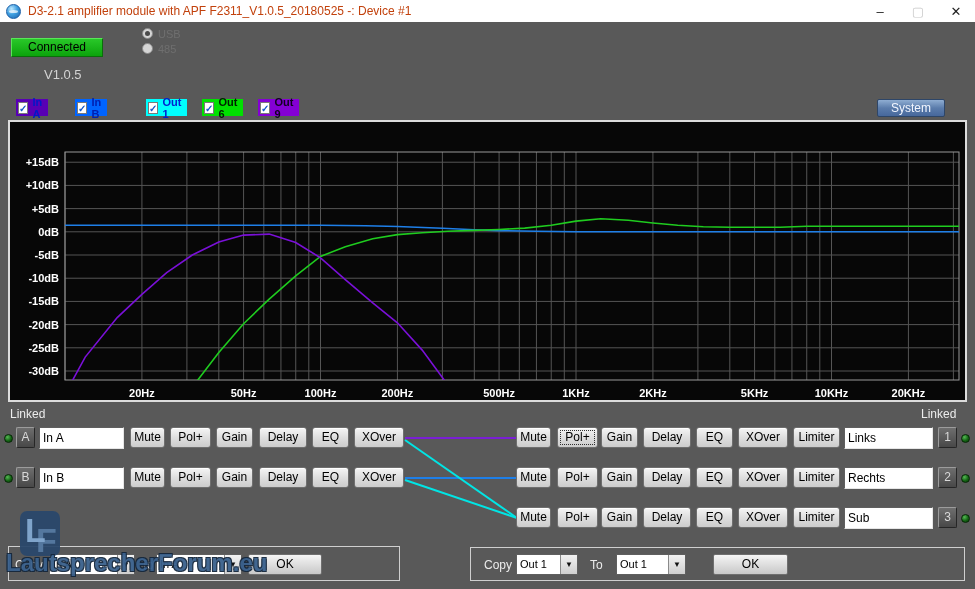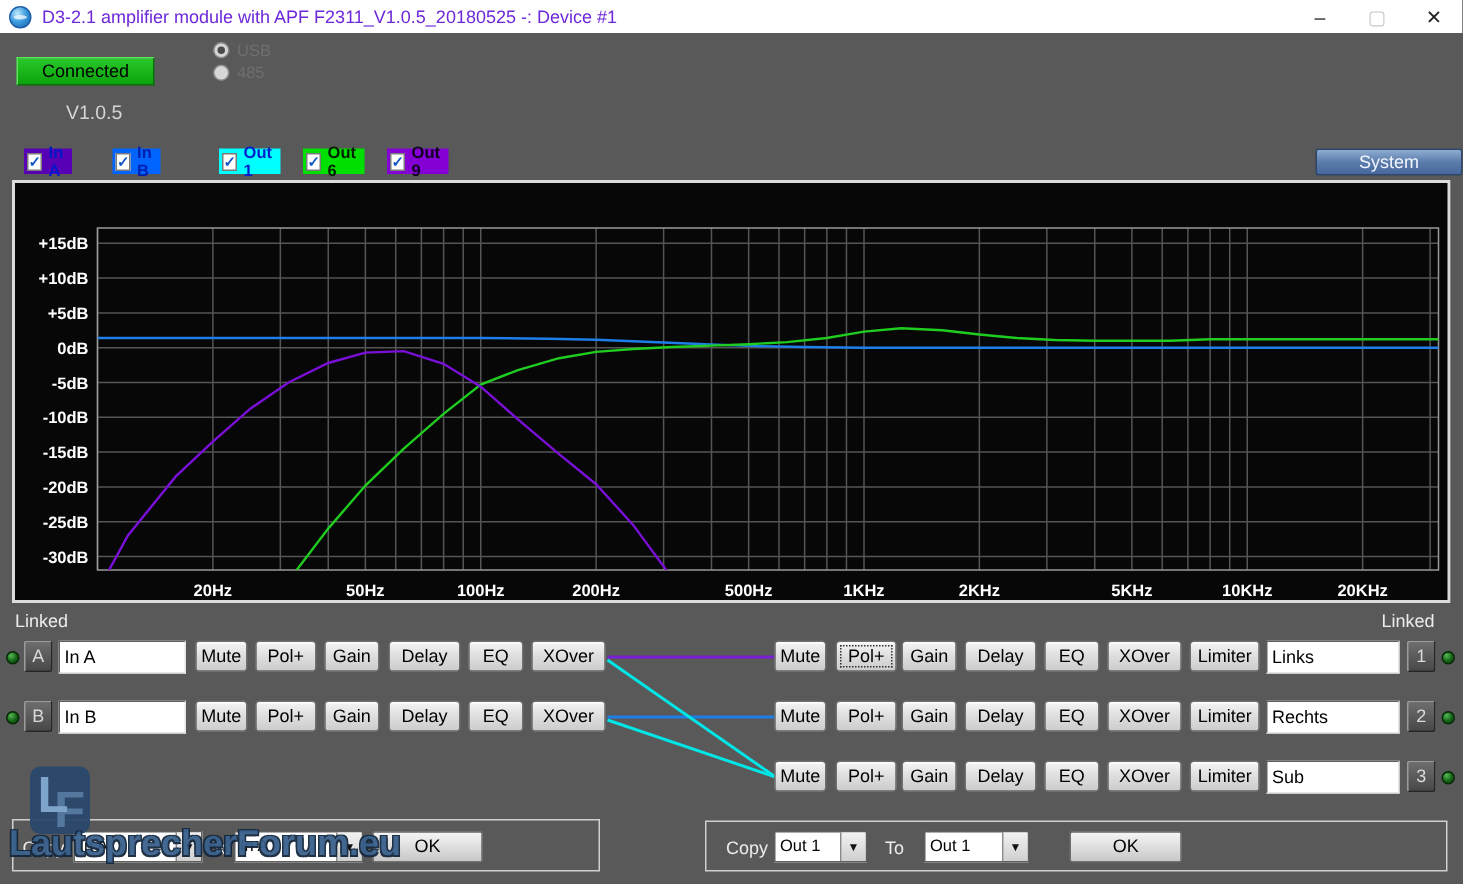--- a/index.html
+++ b/index.html
@@ -6,21 +6,21 @@
   html,body { width:975px; height:589px; overflow:hidden; }
   body { font-family:"Liberation Sans", sans-serif; background:#595959; position:relative; }
   .window { position:absolute; inset:0; width:975px; height:589px; background:#595959; }
 
   
   .titlebar { position:absolute; left:0; top:0; width:975px; height:22px; background:#ffffff; display:flex; align-items:center; }
   .app-icon { width:15px; height:15px; border-radius:50%; margin:0 7px 0 6px;
     background:radial-gradient(circle at 35% 30%, #bfe9ff 0%, #3f9fe0 45%, #1b5fa8 100%);
     border:1px solid #1b5fa8; position:relative; }
   .app-icon::after { content:""; position:absolute; left:2px; top:5px; width:9px; height:3px; background:rgba(255,255,255,.7); border-radius:50%; }
-  .title-text { font-size:12px; color:#6d28d9; }
+  .title-text { font-size:12px; color:#c2410c; }
   .win-controls { position:absolute; right:0; top:0; height:22px; display:flex; }
   .win-btn { width:38px; height:22px; display:flex; align-items:center; justify-content:center; font-size:13px; color:#222; }
   .win-btn.disabled { color:#c9c9c9; }
 
   
   .btn-connected { position:absolute; left:11px; top:38px; width:92px; height:19px;
     background:linear-gradient(#29c829,#0ca30c); border:1px solid #0a6e0a;
     border-top-color:#59e659; border-left-color:#59e659;
     color:#000; font-size:12px; text-align:center; line-height:17px; }
   .version { position:absolute; left:44px; top:67px; font-size:13px; color:#d4d4d4; }
@@ -29,21 +29,21 @@
   .radio-circle { width:11px; height:11px; border-radius:50%; background:#d6d6d6; border:1px solid #8a8a8a; position:relative; margin-right:5px; }
   .radio-circle.sel::after { content:""; position:absolute; left:2px; top:2px; width:5px; height:5px; border-radius:50%; background:#4a4a4a; }
   .radio-label { font-size:11px; color:#6f6f6f; }
 
   .chan-row { position:absolute; left:16px; top:99px; height:17px; display:flex; }
   .chan-chip { display:flex; align-items:center; height:17px; padding:0 4px 0 2px; margin-right:0; }
   .chk { width:12px; height:12px; background:#fff; border:1px solid #7a7a7a; margin-right:4px;
     font-size:10px; line-height:11px; text-align:center; color:#1257c8; font-weight:bold; }
   .chan-label { font-size:11px; font-weight:bold; }
 
-  .btn-system { position:absolute; left:877px; top:99px; width:98px; height:18px;
+  .btn-system { position:absolute; left:877px; top:99px; width:68px; height:18px;
     background:linear-gradient(#8fadd2,#5b7cab 50%,#47689c); border:1px solid #2e4668; border-radius:2px;
     color:#f2f6ff; font-size:12px; text-align:center; line-height:16px; }
 
   
   .chart-panel { position:absolute; left:8px; top:120px; width:959px; height:282px;
     background:#070707; border:2px solid #dcdcdc; }
   .chart-title { position:absolute; left:0; top:3px; width:100%; text-align:center;
     font-size:14px; color:#ff1f1f; }
   .chart-svg { position:absolute; left:0; top:0; }
 

